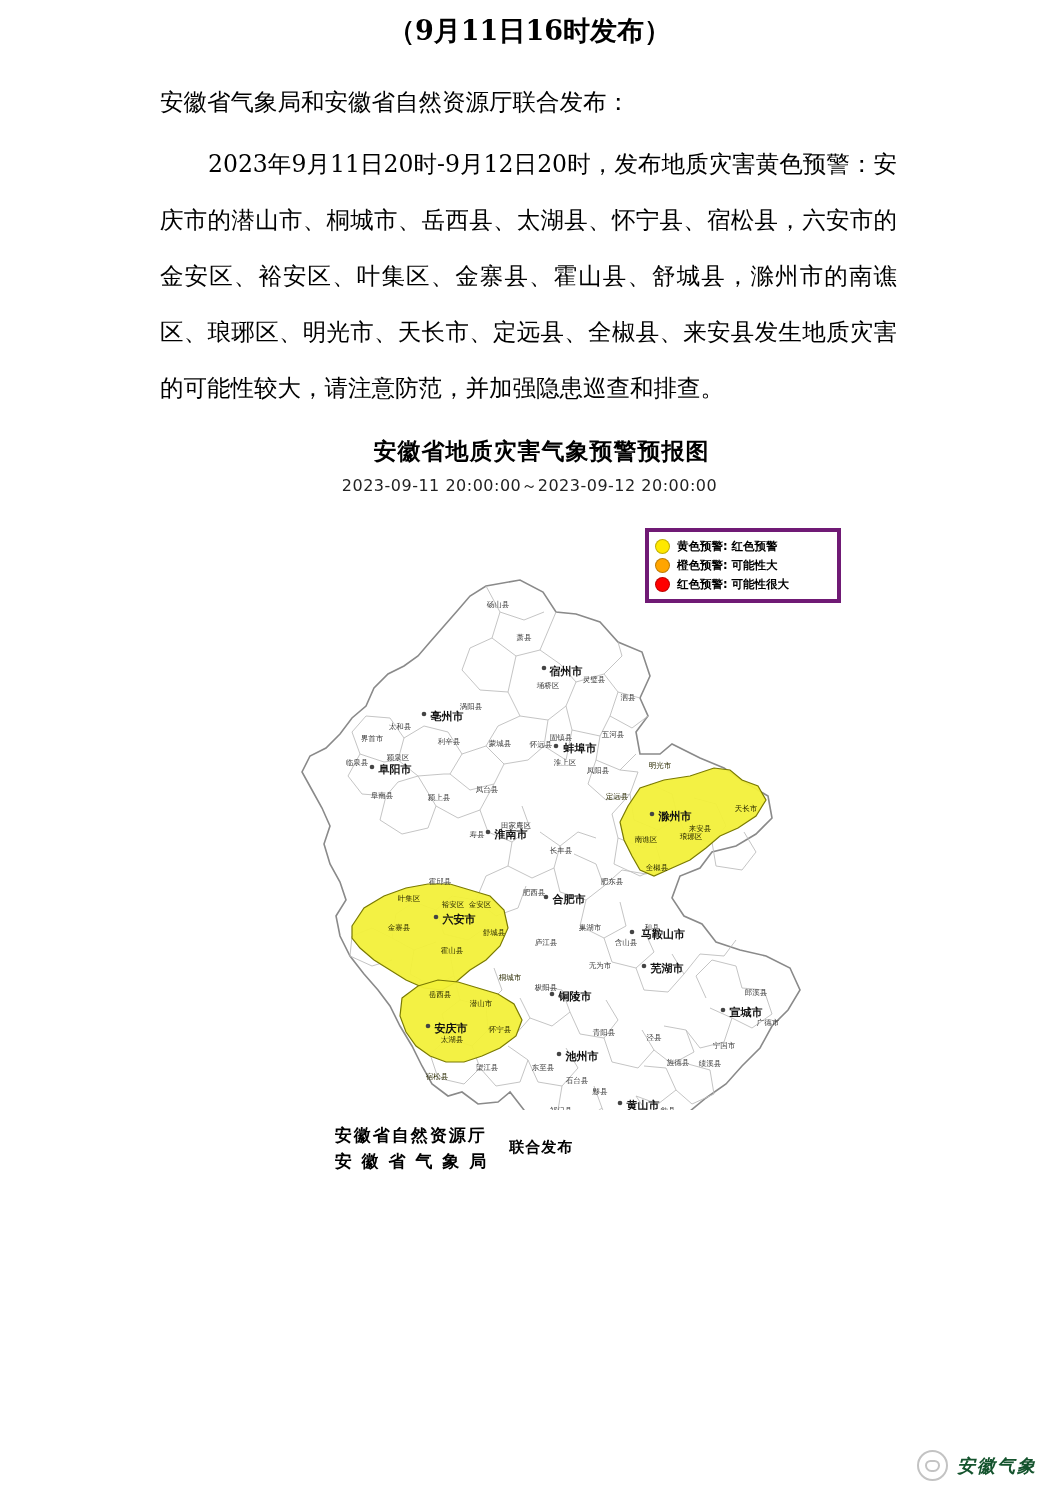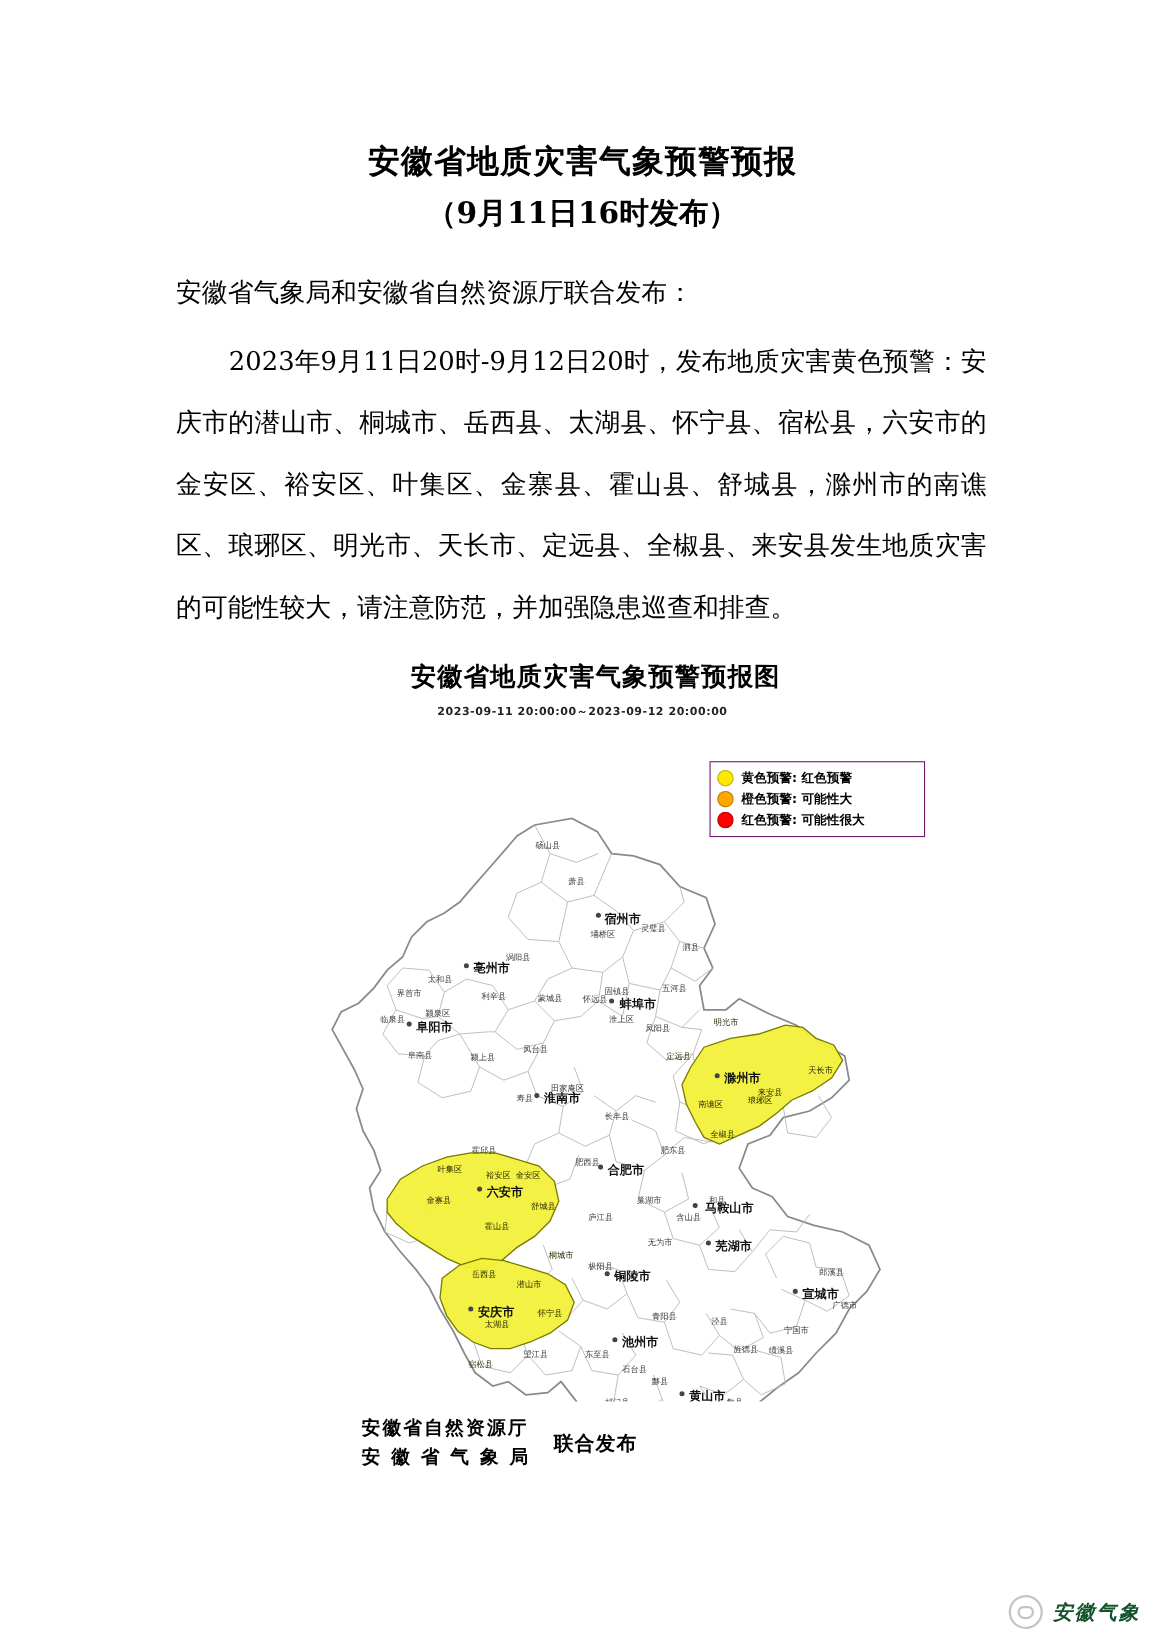--- a/index.html
+++ b/index.html
@@ -70,35 +70,35 @@
     font-size: 23px;
     font-weight: bold;
     letter-spacing: 1px;
     margin: 0;
     padding-top: 4px;
     padding-left: 24px;
   }
   .fig-period {
     text-align: center;
     font-family: "DejaVu Sans", "Liberation Sans", sans-serif;
-    font-size: 10px;
-    font-weight: bold;
+    font-size: 16px;
+    font-weight: normal;
     color: #222;
     margin: 0;
     padding-top: 9px;
     letter-spacing: 0.5px;
   }
 
   
   .legend {
     position: absolute;
     left: 645px;
     top: 96px;
     width: 196px;
-    border: 1px solid #701a75;
+    border: 4px solid #701a75;
     background: #fff;
     padding: 5px 6px;
     box-sizing: border-box;
   }
   .legend-row {
     display: flex;
     align-items: center;
     height: 19px;
     font-family: "DejaVu Sans", "Liberation Sans", sans-serif;
     font-size: 11.5px;
@@ -139,21 +139,21 @@
     display: inline-block;
     text-align: left;
     font-size: 17px;
     font-weight: bold;
     line-height: 26px;
     letter-spacing: 2px;
     vertical-align: middle;
   }
   .fig-footer .joint {
     display: inline-block;
-    font-size: 18px;
+    font-size: 15px;
     font-weight: bold;
     letter-spacing: 1px;
     margin-left: 16px;
     vertical-align: middle;
   }
 
   
   .watermark {
     position: absolute;
     right: 22px;
@@ -190,21 +190,20 @@
   }
   .county-label {
     font-family: "DejaVu Sans", "Liberation Sans", sans-serif;
   }
 </style>
 </head>
 <body>
 
 <div class="page">
 
-  <h1 class="doc-title">安徽省地质灾害气象预警预报</h1>
   <h2 class="doc-subtitle">（9月11日16时发布）</h2>
 
   <p class="body-text lead">安徽省气象局和安徽省自然资源厅联合发布：</p>
   <p class="body-text para">2023年9月11日20时-9月12日20时，发布地质灾害黄色预警：安庆市的潜山市、桐城市、岳西县、太湖县、怀宁县、宿松县，六安市的金安区、裕安区、叶集区、金寨县、霍山县、舒城县，滁州市的南谯区、琅琊区、明光市、天长市、定远县、全椒县、来安县发生地质灾害的可能性较大，请注意防范，并加强隐患巡查和排查。</p>
 
   <div class="figure">
 
     <p class="fig-title">安徽省地质灾害气象预警预报图</p>
     <p class="fig-period">2023-09-11  20:00:00～2023-09-12  20:00:00</p>
 

